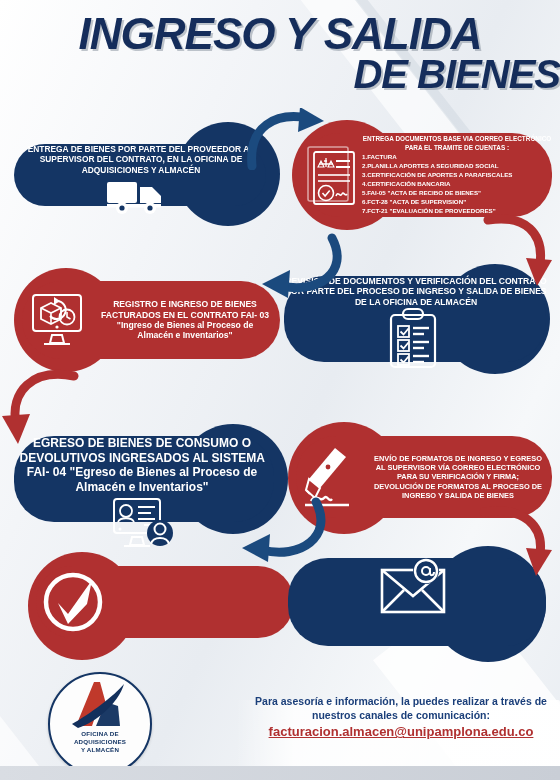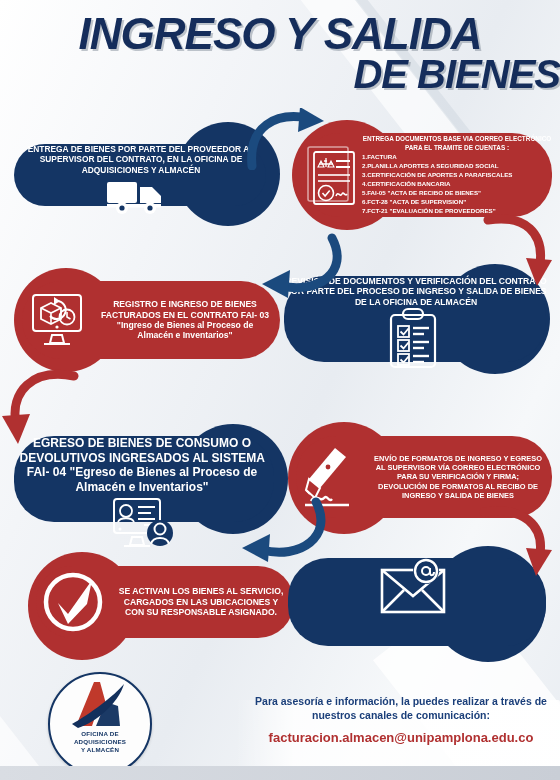--- a/index.html
+++ b/index.html
@@ -59,21 +59,21 @@
     border:2.5px solid #143564;box-shadow:0 1px 3px rgba(0,0,0,.18);
   }
   .logotext{
     position:absolute;left:0;right:0;top:58px;text-align:center;
     color:#143564;font-size:6.2px;font-weight:bold;line-height:1.32;letter-spacing:.2px;
   }
 
   
   .footbox{position:absolute;left:246px;top:694px;width:310px;height:76px;z-index:7;text-align:center;}
   .f-lead{color:#1b3f7a;font-size:10.5px;line-height:1.35;font-weight:bold;}
-  .f-mail{color:#b03030;font-weight:bold;font-size:13px;line-height:1.25;margin-top:8px;}
+  .f-mail{color:#b03030;font-weight:bold;font-size:13px;line-height:1.25;margin-top:2px;text-decoration:underline;}
   .footshade{position:absolute;left:236px;top:700px;width:324px;height:68px;background:linear-gradient(90deg,rgba(255,255,255,0) 0%,rgba(255,255,255,.85) 18%,rgba(255,255,255,.9) 100%);z-index:6;border-radius:2px;}
   .botbar{position:absolute;left:0;bottom:0;width:560px;height:14px;background:linear-gradient(90deg,#d9dde3,#c9ced6);z-index:8;}
 </style>
 </head>
 <body>
 
 <div id="stage">
 
   <div class="streak" style="left:330px;top:-120px;width:44px;height:300px;"></div>
   <div class="streak d" style="left:372px;top:-130px;width:10px;height:300px;"></div>
@@ -230,32 +230,31 @@
     <div class="ico" style="width:70px;">
       <svg width="60" height="64" viewBox="0 0 60 64">
         <path d="M34 3 l11 9 l-26 31 l-11-9z" fill="#fff"></path>
         <path d="M8 34 l11 9 l-5 10 l-9-8z" fill="none" stroke="#fff" stroke-width="2"></path>
         <path d="M5 45 l4 4" stroke="#fff" stroke-width="2"></path>
         <circle cx="27" cy="22" r="2.4" fill="#b03030"></circle>
         <path d="M10 56 c5-9 9 2 13-3 c3-4 5 5 8 1" stroke="#fff" stroke-width="2.4" fill="none"></path>
         <line x1="4" y1="60" x2="48" y2="60" stroke="#fff" stroke-width="2.4"></line>
       </svg>
     </div>
-    <div class="ptext" style="font-size:7.4px;padding-right:8px;">ENVÍO DE FORMATOS DE INGRESO Y EGRESO AL SUPERVISOR VÍA CORREO ELECTRÓNICO  PARA SU VERIFICACIÓN  Y FIRMA; DEVOLUCIÓN DE FORMATOS AL RECIBO DE INGRESO Y SALIDA DE BIENES</div>
+    <div class="ptext" style="font-size:7.4px;padding-right:8px;">ENVÍO DE FORMATOS DE INGRESO Y EGRESO AL SUPERVISOR VÍA CORREO ELECTRÓNICO  PARA SU VERIFICACIÓN  Y FIRMA; DEVOLUCIÓN DE FORMATOS AL PROCESO DE INGRESO Y SALIDA DE BIENES</div>
   </div>
 
   <div class="circ red" style="left:28px;top:552px;width:108px;height:108px;"></div>
   <div class="pill red" style="left:36px;top:566px;width:258px;height:72px;">
     <div class="ico" style="width:74px;">
       <svg width="62" height="62" viewBox="0 0 62 62">
         <circle cx="31" cy="31" r="27" fill="none" stroke="#fff" stroke-width="4.5"></circle>
         <path d="M16 32 l10 11 L50 9 l-5 24 l-19 20z" fill="#fff"></path>
       </svg>
     </div>
-    <div class="ptext" style="font-size:8.6px;padding-right:8px;">SE ACTIVAN LOS BIENES AL SERVICIO, CARGADOS EN LAS UBICACIONES  Y CON SU RESPONSABLE ASIGNADO.</div>
   </div>
 
   <svg class="arrow" style="left:478px;top:506px;" width="82" height="82" viewBox="0 0 82 82">
     <path d="M6 6 C46 0 66 20 62 48" stroke="#b03030" stroke-width="9" fill="none" stroke-linecap="round"></path>
     <path d="M48 42 L74 44 L58 70 Z" fill="#b03030"></path>
   </svg>
 
   <div class="circ navy" style="left:430px;top:546px;width:116px;height:116px;"></div>
   <div class="pill navy" style="left:288px;top:558px;width:258px;height:88px;">
     <div class="ico" style="width:82px;margin-right:4px;">

